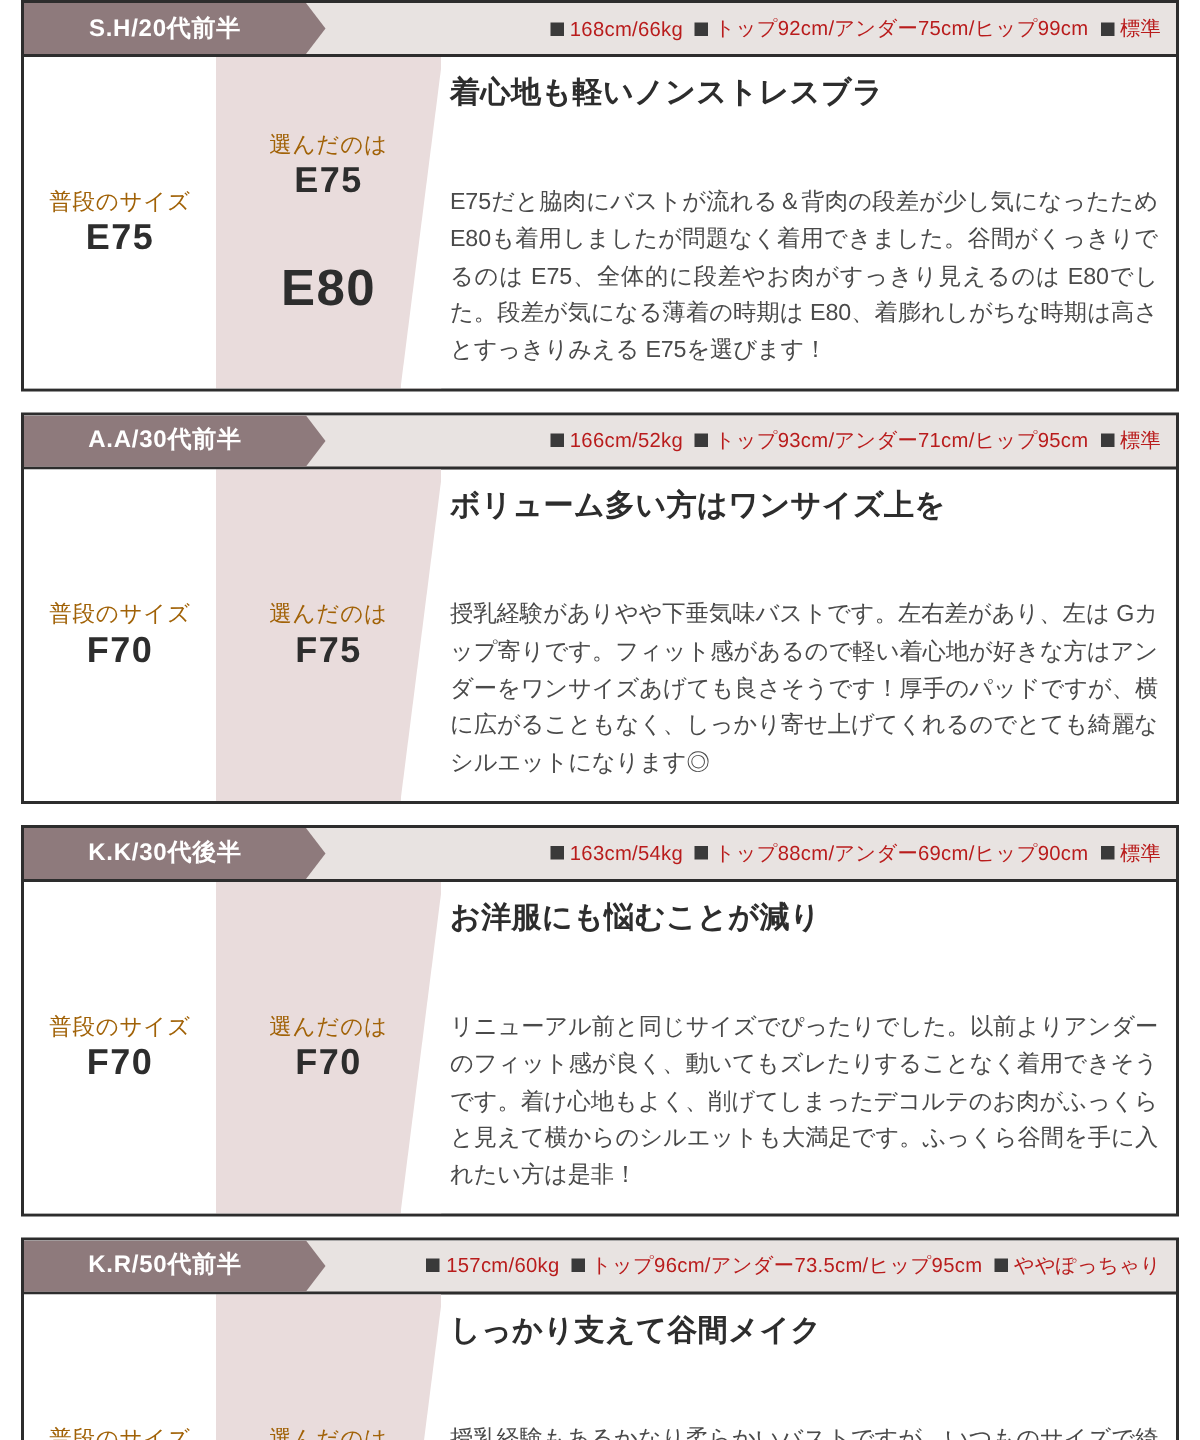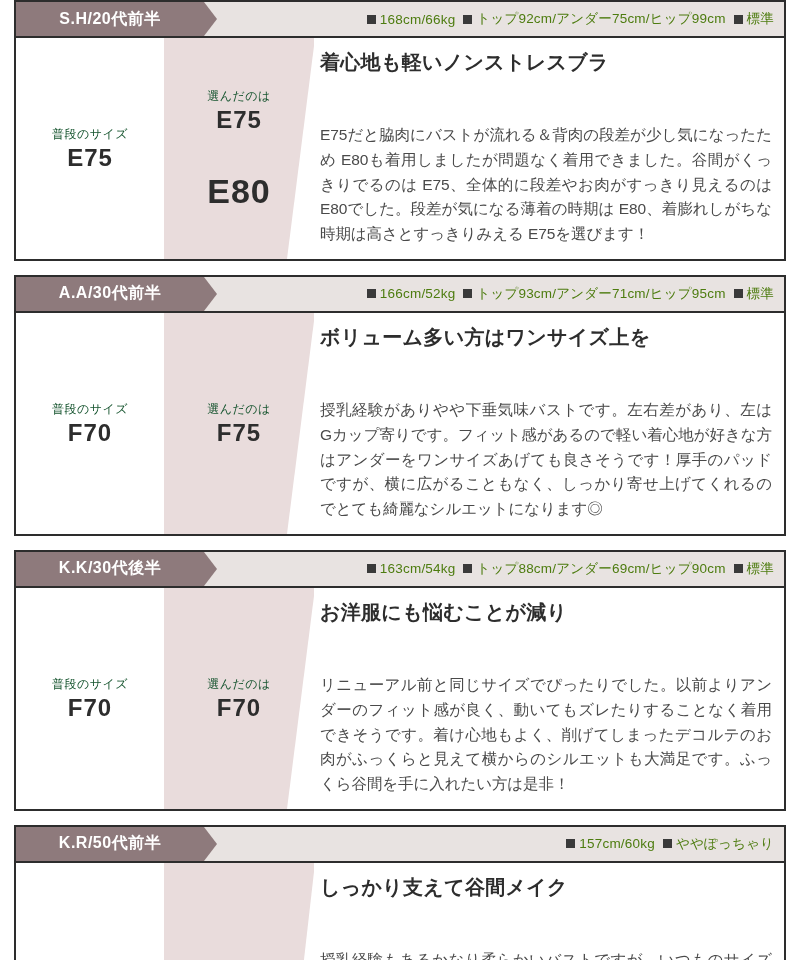--- a/index.html
+++ b/index.html
@@ -66,21 +66,21 @@
     border-left: 13px solid #8e7a7c;
   }
   .header-specs {
     flex: 1 1 auto;
     display: flex;
     align-items: center;
     justify-content: flex-end;
     padding-right: 10px;
     padding-left: 22px;
     font-size: 13.5px;
-    color: #4d7c0f;
+    color: #b91c1c;
     letter-spacing: 0.2px;
     white-space: nowrap;
   }
   .spec-item {
     display: inline-flex;
     align-items: center;
     margin-left: 8px;
   }
   .spec-bullet {
     display: inline-block;
@@ -90,21 +90,21 @@
     margin-right: 4px;
   }
 
   
   .card-body {
     display: flex;
     align-items: stretch;
     min-height: 150px;
   }
   .size-col {
-    width: 148px;
+    width: 128px;
     flex: none;
     box-sizing: border-box;
     display: flex;
     flex-direction: column;
     align-items: center;
     justify-content: center;
     padding: 6px 0;
   }
   .size-usual {
     background: #ffffff;
@@ -119,23 +119,23 @@
     content: "";
     position: absolute;
     right: -1px;
     top: 0;
     bottom: 0;
     width: 28px;
     background: #ffffff;
     clip-path: polygon(100% 0, 100% 100%, 0 100%);
   }
   .size-label {
-    font-size: 12px;
+    font-size: 15px;
     letter-spacing: 0.5px;
-    color: #14532d;
+    color: #a16207;
     margin-bottom: 2px;
   }
   .size-value {
     font-size: 24px;
     font-weight: bold;
     letter-spacing: 1px;
     color: #2d2d2d;
     line-height: 1.08;
   }
   .size-value-sub {
@@ -283,20 +283,24 @@
   <div class="review-card">
     <div class="card-header">
       <div class="header-name">K.R/50代前半</div>
       <div class="header-specs">
         <span class="spec-item">
             <span class="spec-bullet"></span>
             <span>157cm/60kg</span>
           </span>
         <span class="spec-item">
             <span class="spec-bullet"></span>
+            <span>トップ96cm/アンダー73.5cm/ヒップ95cm</span>
+          </span>
+        <span class="spec-item">
+            <span class="spec-bullet"></span>
             <span>ややぽっちゃり</span>
           </span>
       </div>
     </div>
     <div class="card-body">
       <div class="size-col size-usual">
         <div class="size-label">普段のサイズ</div>
         <div class="size-value">F75</div>
       </div>
       <div class="size-col size-chosen">

